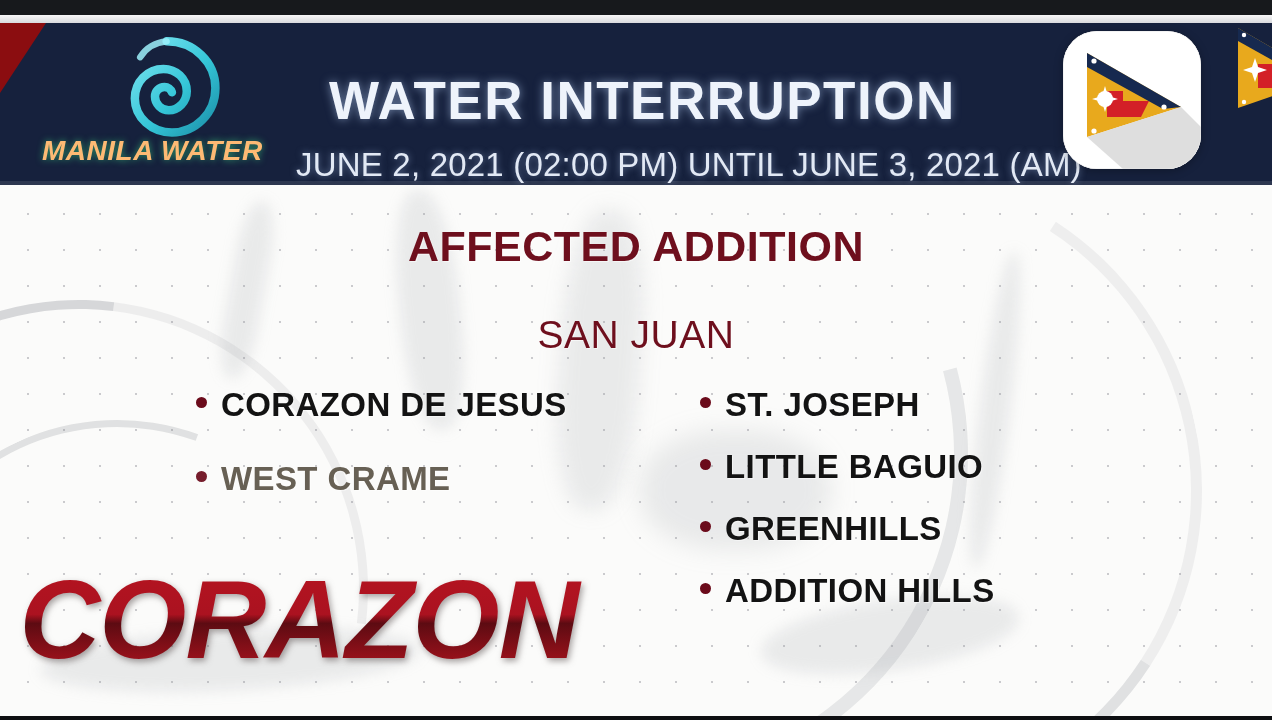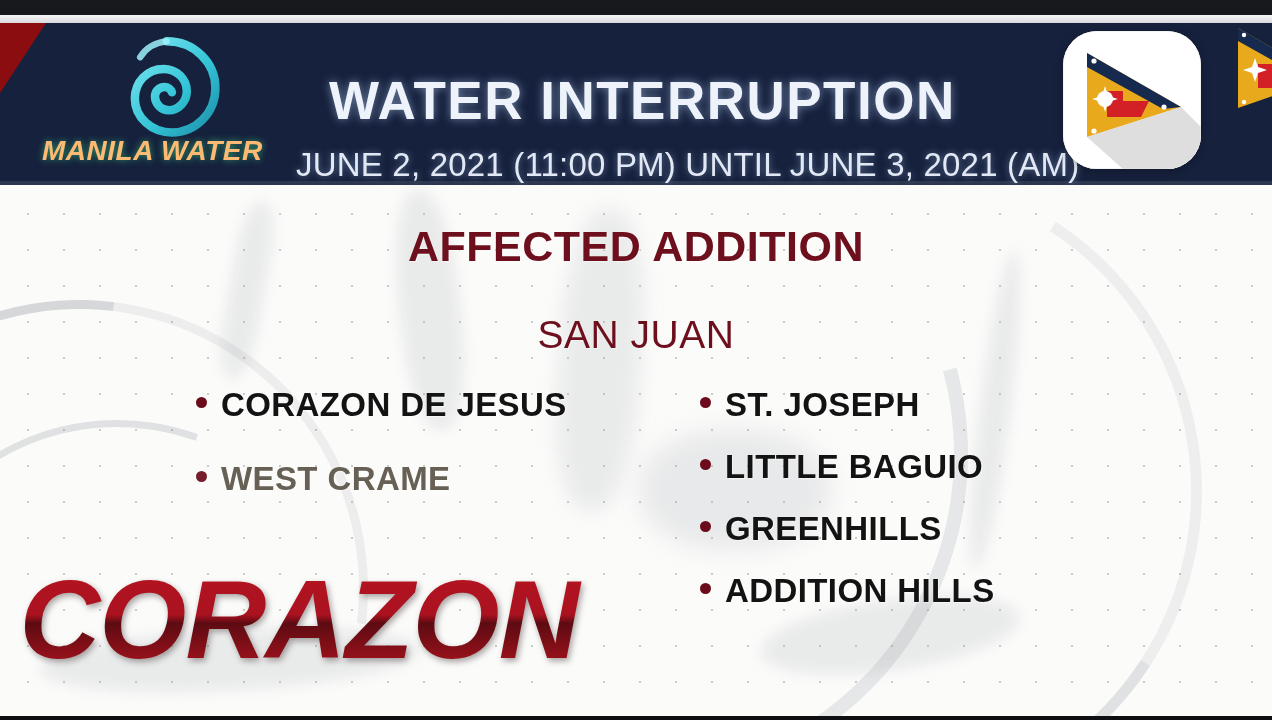--- a/index.html
+++ b/index.html
@@ -339,21 +339,21 @@
             <stop offset="100%" stop-color="#1b8fa8"></stop>
           </linearGradient>
         </defs>
         <path d="M44 6 C70 6 90 26 90 50 C90 74 71 92 49 92 C30 92 14 78 14 60 C14 44 26 32 41 32 C53 32 63 41 63 53 C63 63 55 71 46 71 C39 71 33 65 33 58 C33 53 37 49 42 49 C45 49 48 51 49 54" fill="none" stroke="url(#swirlG)" stroke-width="8" stroke-linecap="round"></path>
         <path d="M44 6 C32 7 24 13 19 21" fill="none" stroke="#9ef0fa" stroke-width="6" stroke-linecap="round" opacity="0.85"></path>
       </svg>
       <div class="mw-name">MANILA WATER</div>
     </div>
 
     <div class="hdr-title">WATER INTERRUPTION</div>
-    <div class="hdr-sub">JUNE 2, 2021 (11:00 PM) UNTIL JUNE 3, 2021 (AM)</div>
+    <div class="hdr-sub">JUNE 2, 2021 (02:00 PM) UNTIL JUNE 3, 2021 (AM)</div>
   </div>
 
   <div class="affected-title">AFFECTED ADDITION</div>
   <div class="city-title">SAN JUAN</div>
 
   <div class="col col-left">
     <div class="brgy-item">
       <span class="bullet"></span>
       <span>CORAZON DE JESUS</span>
     </div>

